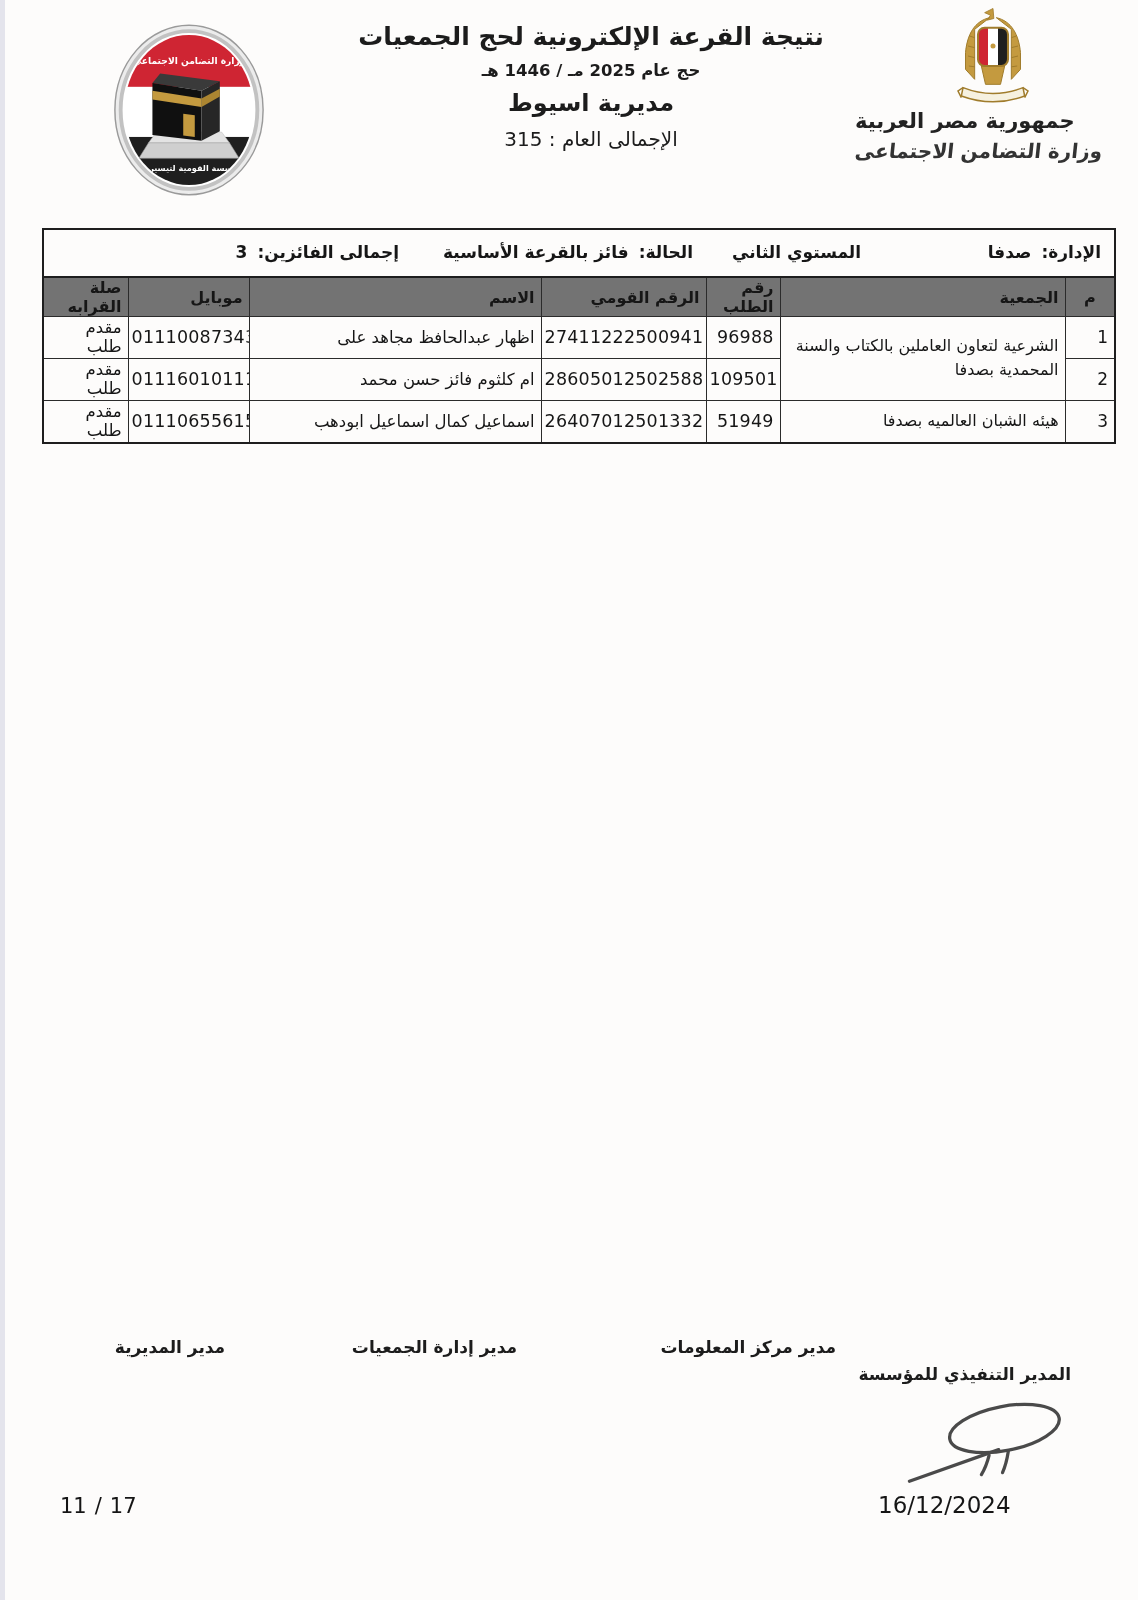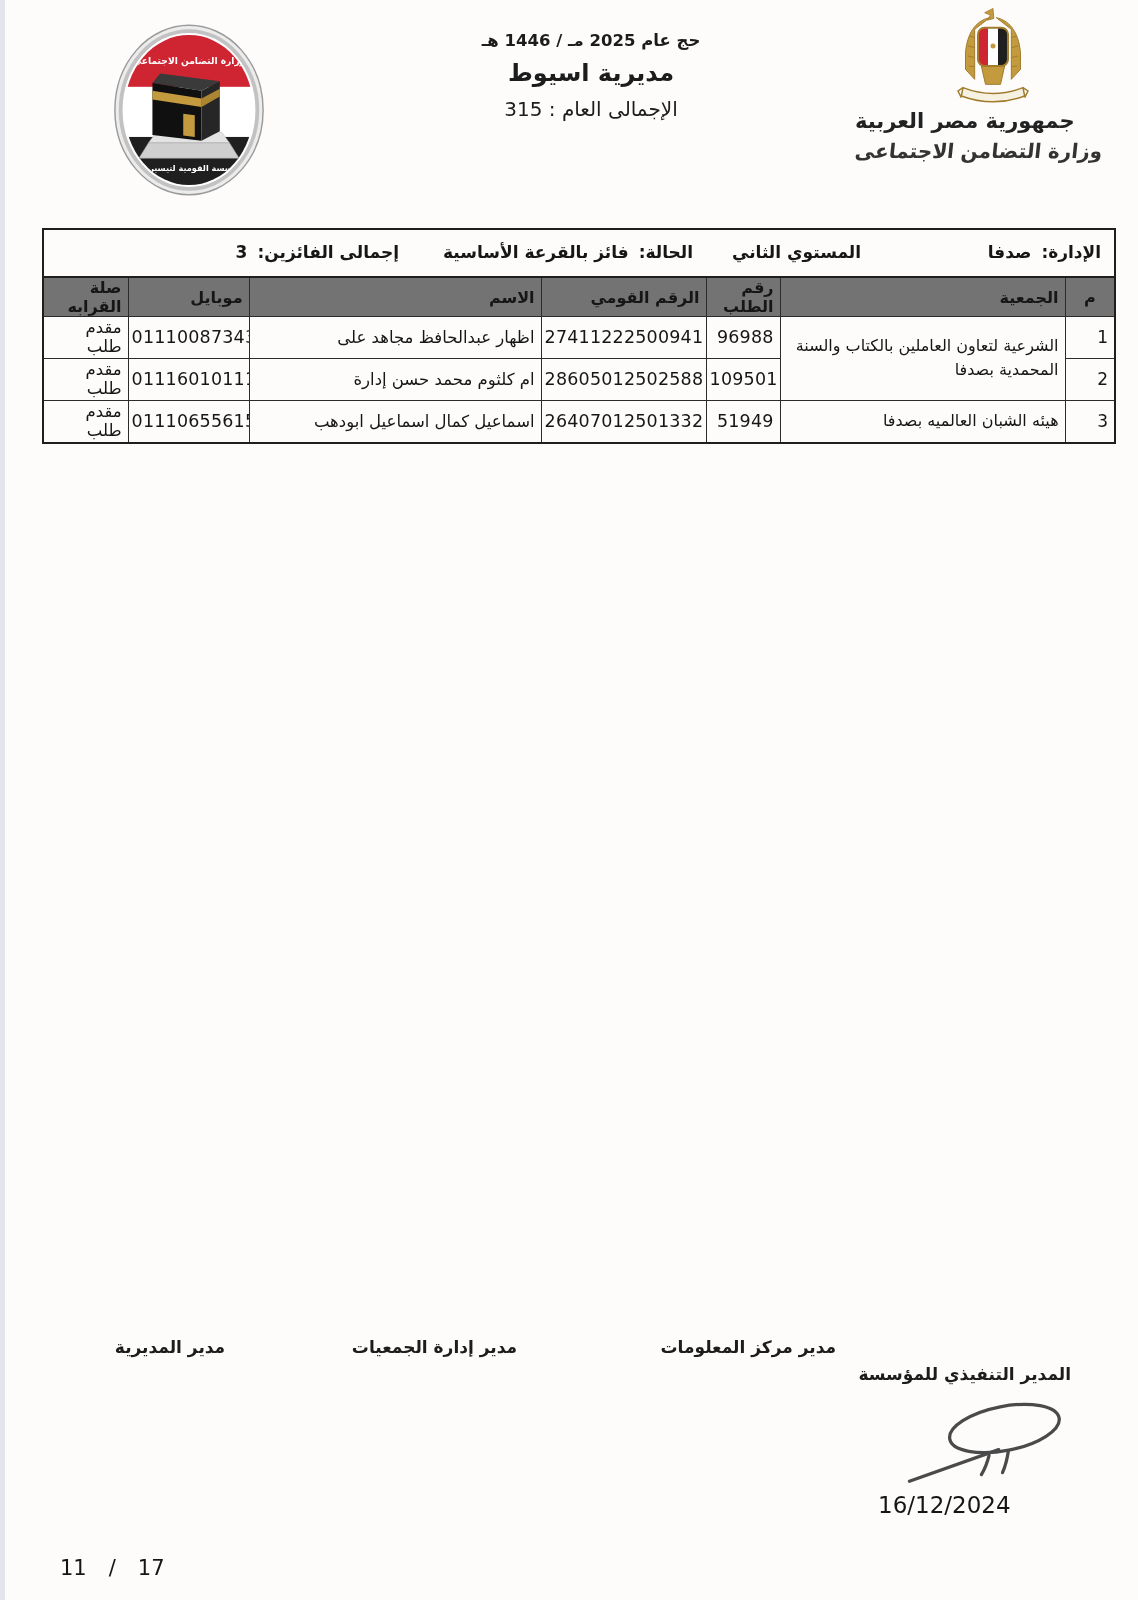--- a/index.html
+++ b/index.html
@@ -46,21 +46,21 @@
   td.num-cell{direction:ltr;text-align:right;font-size:17.5px;letter-spacing:.2px;white-space:nowrap;}
   td.c-rel{text-align:right;font-size:16.5px;}
   
   .sig-label{position:absolute;font-weight:700;font-size:17px;direction:rtl;text-align:center;white-space:nowrap;}
   .sig-1{left:88px;top:1337px;width:164px;}
   .sig-2{left:375px;top:1337px;width:142px;}
   .sig-3{left:628px;top:1337px;width:168px;margin-left:40px;}
   .sig-4{left:893px;top:1364px;width:178px;}
   .signature{position:absolute;left:903px;top:1392px;}
   .doc-date{position:absolute;left:878px;top:1492px;font-size:23px;direction:ltr;color:#151515;}
-  .page-num{position:absolute;left:60px;top:1556px;display:flex;gap:22px;font-size:21px;direction:ltr;color:#151515;}
+  .page-num{position:absolute;left:60px;top:1494px;display:flex;gap:8px;font-size:21px;direction:ltr;color:#151515;}
 </style>
 </head>
 <body>
 
 <div class="page">
   <div class="edge-strip"></div>
 
   <div class="badge">
     <svg width="154" height="176" viewBox="0 0 160 180">
       <defs>
@@ -83,20 +83,21 @@
         <polygon points="42,62 93,70 93,122 42,116" fill="#101010"></polygon>
         <polygon points="93,70 112,60 112,112 93,122" fill="#262626"></polygon>
         <polygon points="42,70 93,78 93,87 42,79" fill="#c49a3f"></polygon>
         <polygon points="93,78 112,68 112,76 93,87" fill="#ab8531"></polygon>
         <polygon points="74,94 86,95.5 86,118 74,116.5" fill="#c49a3f"></polygon>
       </g>
     </svg>
   </div>
 
   <div class="title-block">
+    <div class="title-main">نتيجة القرعة الإلكترونية لحج الجمعيات</div>
     <div class="title-sub">حج عام 2025 مـ / 1446 هـ</div>
     <div class="title-dir">مديرية اسيوط</div>
     <div class="title-total">الإجمالى العام : 315</div>
   </div>
 
   <div class="emblem-block">
     <svg width="150" height="100" viewBox="0 0 140 120">
       <defs>
         <clipPath id="shieldClip">
             <rect x="52" y="26" width="36" height="46" rx="8"></rect>
@@ -163,21 +164,21 @@
         <td class="num-cell">96988</td>
         <td class="num-cell">27411222500941</td>
         <td class="c-name">اظهار عبدالحافظ مجاهد على</td>
         <td class="num-cell">01110087343</td>
         <td class="c-rel">مقدم طلب</td>
       </tr>
       <tr class="data-row">
         <td class="c-num">2</td>
         <td class="num-cell">109501</td>
         <td class="num-cell">28605012502588</td>
-        <td class="c-name">ام كلثوم محمد حسن إدارة</td>
+        <td class="c-name">ام كلثوم فائز حسن محمد</td>
         <td class="num-cell">01116010111</td>
         <td class="c-rel">مقدم طلب</td>
       </tr>
       <tr class="data-row">
         <td class="c-num">3</td>
         <td class="c-assoc">هيئه الشبان العالميه بصدفا</td>
         <td class="num-cell">51949</td>
         <td class="num-cell">26407012501332</td>
         <td class="c-name">اسماعيل كمال اسماعيل ابودهب</td>
         <td class="num-cell">01110655615</td>

